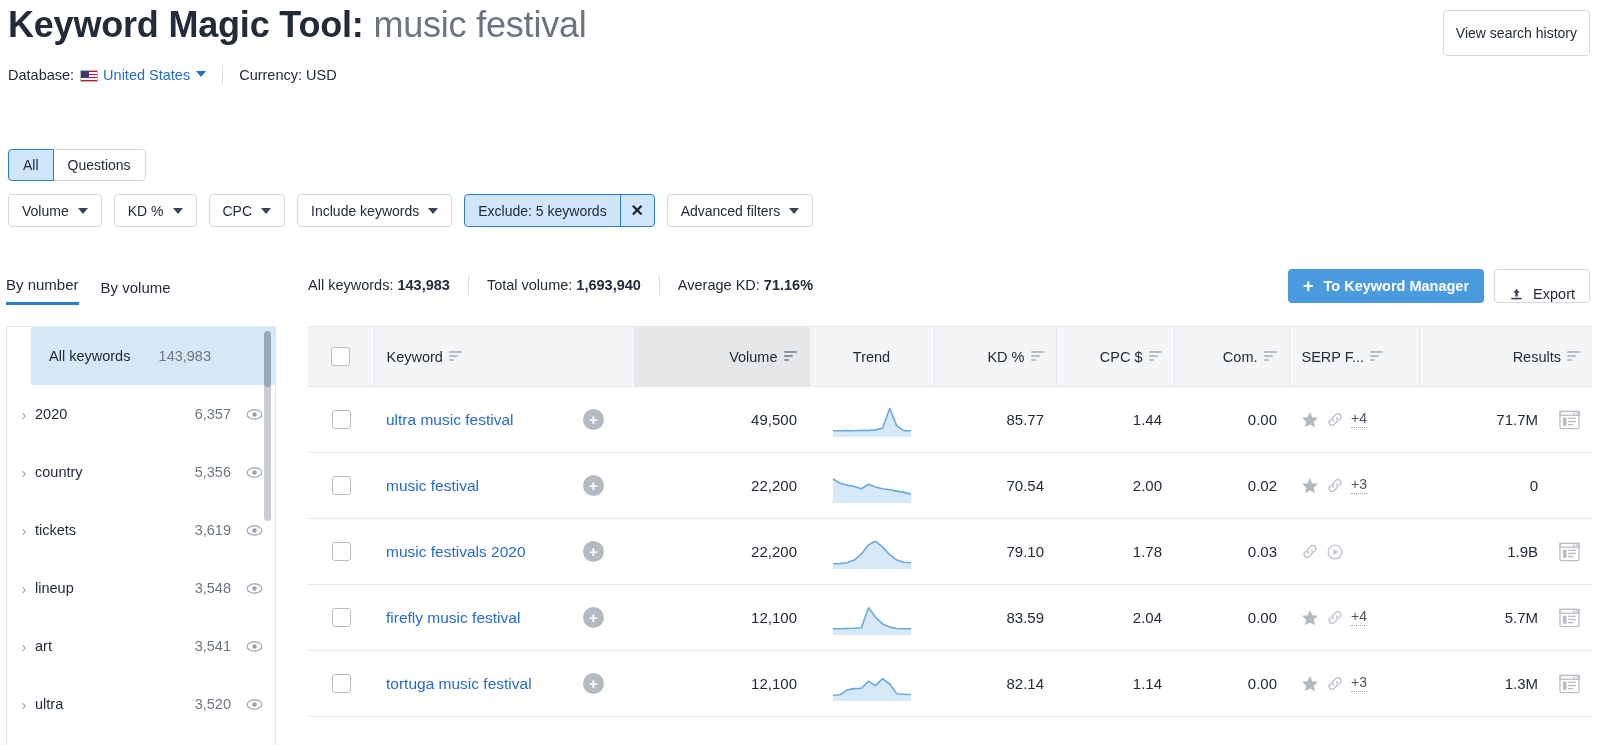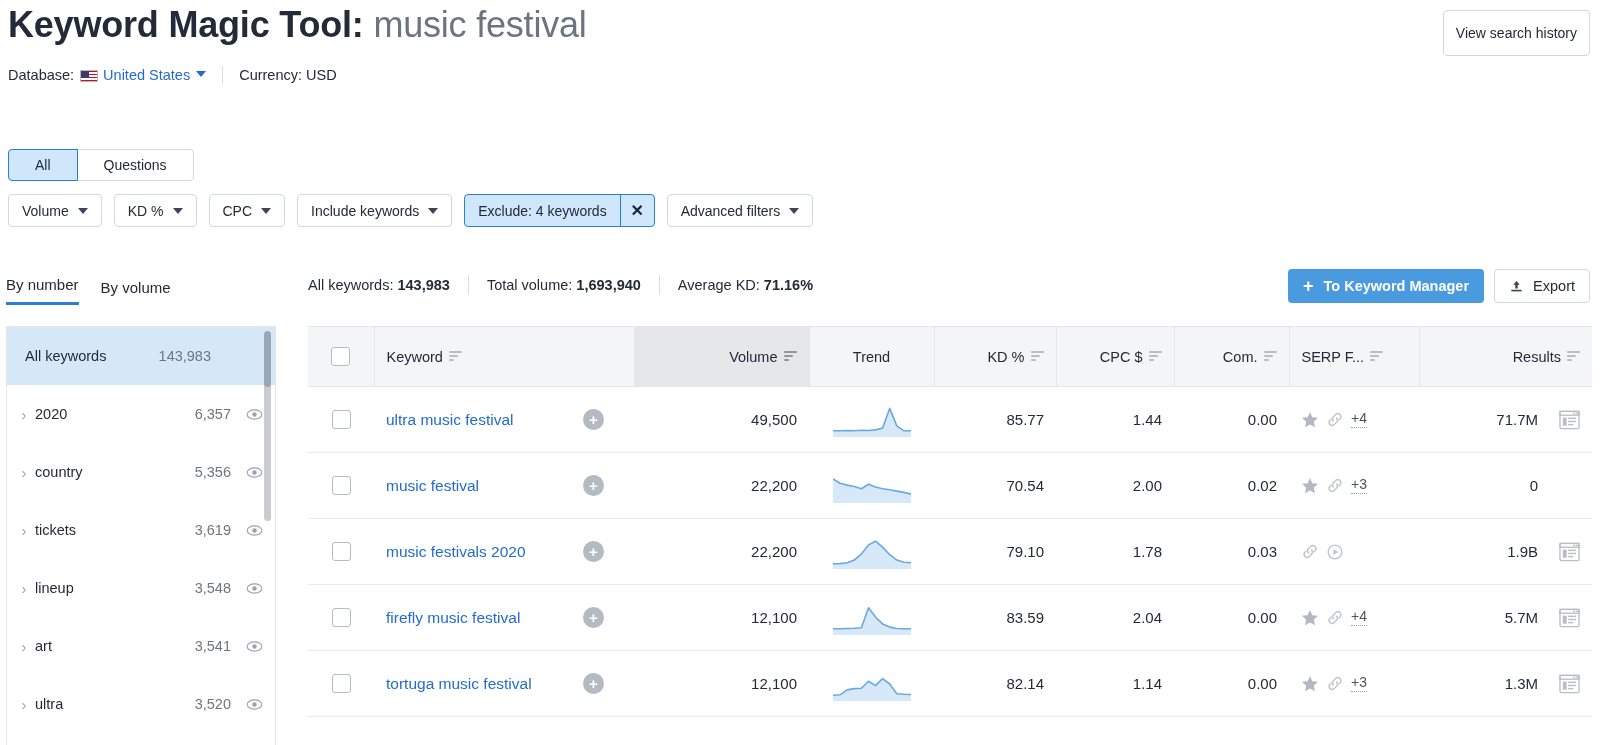--- a/index.html
+++ b/index.html
@@ -54,21 +54,21 @@
   }
   .meta-div { width: 1px; height: 18px; background: #d9dde3; margin: 0 16px; }
 
   
   .match-tabs {
     position: absolute; left: 8px; top: 149px;
     display: flex; align-items: center; gap: 12px;
   }
   .btn-group { display: flex; }
   .btn-group .tab {
-    height: 32px; padding: 0 26px;
+    height: 32px; padding: 0 14px;
     border: 1px solid #d3d8de; background: #fff;
     font-size: 14px; color: #232b38; cursor: pointer;
     display:flex; align-items:center; font-family: inherit;
     margin-left: -1px;
   }
   .btn-group .tab:first-child { margin-left: 0; border-radius: 4px 0 0 4px; }
   .btn-group .tab:last-child { border-radius: 0 4px 4px 0; }
   .tab.active {
     background: #cfe6fb; border-color: #2a7fd4; position: relative; z-index: 2;
   }
@@ -114,23 +114,23 @@
 
   .actions { position: absolute; right: 10px; top: 269px; display: flex; gap: 10px; }
   .km-btn {
     height: 34px; padding: 0 15px; border: none; border-radius: 4px;
     background: #4a9ae0; color: #fff; font-size: 14.5px; font-weight: 700;
     display: flex; align-items: center; gap: 10px; cursor: pointer;
     font-family: inherit;
   }
   .plus-glyph { font-size: 18px; font-weight: 700; line-height: 1; }
   .export-btn {
-    height: 34px; padding: 16px 14px; border: 1px solid #d3d8de; border-radius: 4px;
+    height: 34px; padding: 0 14px; border: 1px solid #d3d8de; border-radius: 4px;
     background: #fff; color: #232b38; font-size: 14.5px;
-    display: flex; align-items: center; gap: 9px; cursor: pointer;
+    display: flex; align-items: flex-end; gap: 9px; cursor: pointer;
     font-family: inherit;
   }
 
   
   .side-tabs {
     position: absolute; left: 6px; top: 276px;
     display: flex; gap: 22px; font-size: 15px; align-items: flex-end;
   }
   .side-tab { padding-bottom: 9px; cursor: pointer; color: #232b38; }
   .side-tab.active { border-bottom: 3px solid #2a7fd4; }
@@ -139,21 +139,21 @@
     position: absolute; left: 6px; top: 326px;
     width: 270px; height: 419px;
     border-left: 1px solid #e3e6ea; border-right: 1px solid #e3e6ea;
     border-top: 1px solid #e3e6ea;
     background: #fff; overflow: hidden;
   }
   .sb-row {
     height: 58px; display: flex; align-items: center;
     padding: 0 12px 0 6px; font-size: 14.5px; cursor: pointer;
   }
-  .sb-row.all { background: #d6e8f8; padding-left: 18px; height: 58px; }
+  .sb-row.all { background: #d6e8f8; padding-left: 18px; height: 58px; margin-left: 24px; }
   .sb-arrow {
     width: 22px; color: #9aa2ad; font-size: 15px; flex: 0 0 22px;
     text-align: center; user-select: none;
   }
   .sb-name { flex: 1 1 auto; color: #232b38; }
   .sb-all-name { flex: 1 1 auto; color: #232b38; }
   .sb-count { color: #6d7580; margin-right: 14px; }
   .sb-count.all { color: #6d7580; margin-right: 0; }
   .eye {
     width: 18px; height: 18px; flex: 0 0 18px;
@@ -266,21 +266,21 @@
   </button>
   <button class="fbtn">
     <span>CPC</span>
     <span class="chev"></span>
   </button>
   <button class="fbtn">
     <span>Include keywords</span>
     <span class="chev"></span>
   </button>
   <div class="fbtn-split">
-    <span class="lbl">Exclude: 4 keywords</span>
+    <span class="lbl">Exclude: 5 keywords</span>
     <span class="xbtn">
       <span class="xglyph">✕</span>
     </span>
   </div>
   <button class="fbtn">
     <span>Advanced filters</span>
     <span class="chev"></span>
   </button>
 </div>
 

